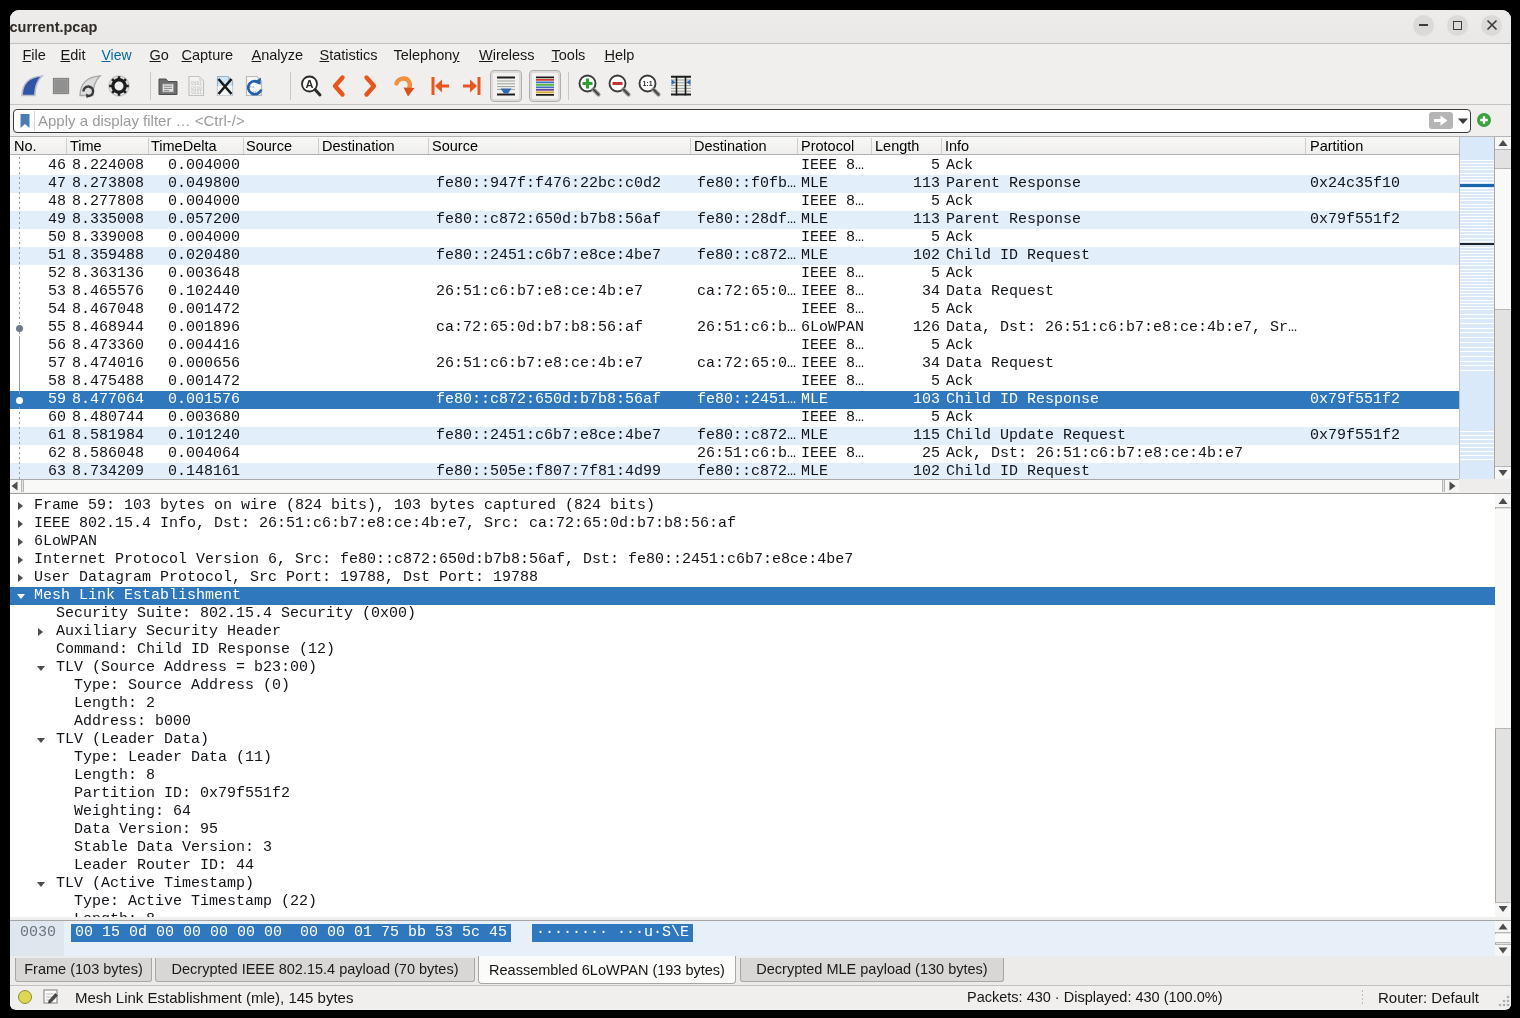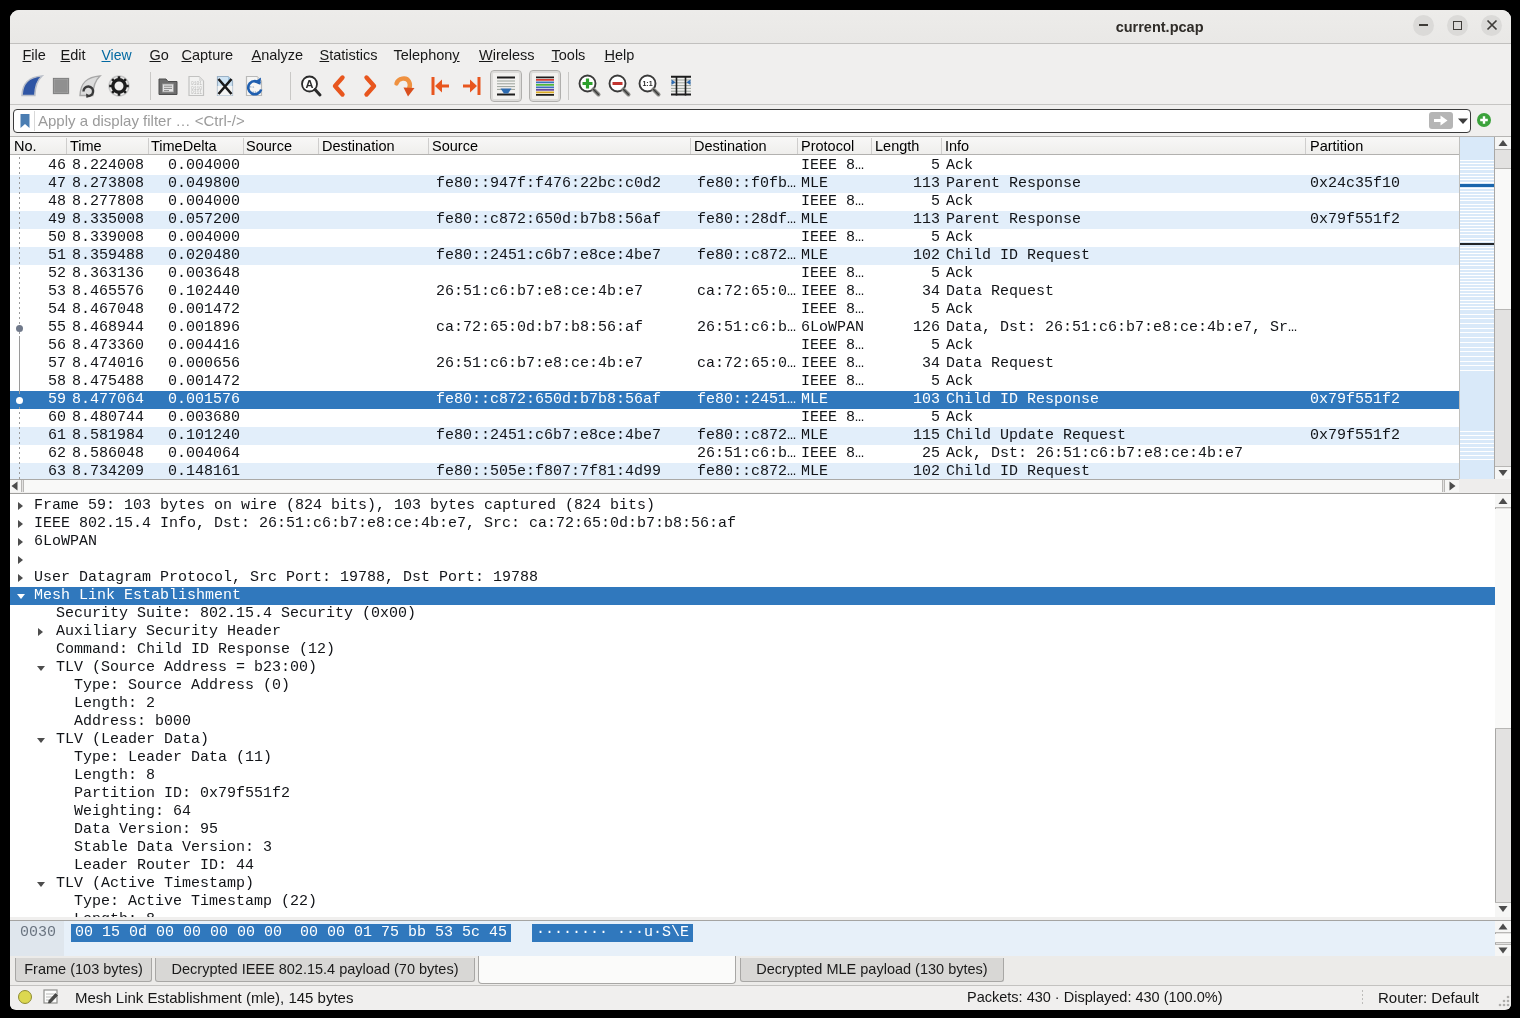--- a/index.html
+++ b/index.html
@@ -9,21 +9,21 @@
 .sans{font-family:"Liberation Sans",sans-serif;white-space:pre}
 .hdr{font-size:14.5px;color:#000;line-height:17px}
 .tri-r{width:0;height:0;border-top:4px solid transparent;border-bottom:4px solid transparent;border-left:5px solid #4d4d4d}
 .tri-d{width:0;height:0;border-left:4px solid transparent;border-right:4px solid transparent;border-top:5px solid #4d4d4d}
 .tri-dw{width:0;height:0;border-left:4px solid transparent;border-right:4px solid transparent;border-top:5px solid #fff}
 </style></head><body>
 <div id="root">
 
 <div class="abs" style="left:9.5px;top:9.5px;width:1501px;height:1000px;background:#f0efee;border-radius:9px 9px 6px 6px;overflow:hidden">
 <div class="abs" style="left:0.0px;top:0.0px;width:1501px;height:34.5px;background:linear-gradient(#edecea,#e9e8e6);border-bottom:1px solid #c1c0be;"></div>
-<div class="abs sans" style="left:0;top:0;width:1194px;height:34px;text-align:right;font-weight:bold;font-size:14.5px;color:#2f2c28;line-height:34px">current.pcap</div>
+<div class="abs sans" style="left:0;top:0;width:1194px;height:34px;text-align:left;font-weight:bold;font-size:14.5px;color:#2f2c28;line-height:34px">current.pcap</div>
 <div class="abs" style="left:1403.5px;top:5.0px;width:21px;height:21px;background:#dbdad8;border-radius:50%;"></div>
 <div class="abs" style="left:1409.5px;top:14.5px;width:9px;height:1.6px;background:#3e3c38;"></div>
 <div class="abs" style="left:1437.5px;top:5.0px;width:21px;height:21px;background:#dbdad8;border-radius:50%;"></div>
 <div class="abs" style="left:1443.5px;top:11.0px;width:9px;height:9px;border:1.6px solid #3e3c38;"></div>
 <div class="abs" style="left:1471.5px;top:5.0px;width:21px;height:21px;background:#dbdad8;border-radius:50%;"></div>
 <svg class="abs" style="left:1476.0px;top:9.5px" width="12" height="12">
         <path d="M1.5 1.5 L10.5 10.5 M10.5 1.5 L1.5 10.5" stroke="#3e3c38" stroke-width="1.7"></path>
       </svg>
 <div class="abs" style="left:0.0px;top:34.5px;width:1501px;height:23px;background:#f0efee;"></div>
 <div class="abs sans" style="left:13.0px;top:34.5px;font-size:14.5px;color:#181818;line-height:23px"><u>F</u>ile</div>
@@ -288,20 +288,21 @@
 <div class="abs" style="left:13.5px;top:470.5px;width:1420px;height:12px;background:#f9f9f8;border-left:1px solid #b8b7b5;border-right:1px solid #b8b7b5;"></div>
 <div class="abs" style="left:1449.5px;top:469.5px;width:52px;height:13px;background:#eeedec;"></div>
 <div class="abs" style="left:-1.5px;top:483.5px;width:1503px;height:424px;background:#ffffff;border-top:1px solid #9f9e9c;"></div>
 <div class="abs tri-r" style="left:8.5px;top:492.5px"></div>
 <div class="abs mono" style="left:24.5px;top:487.5px;height:18px;overflow:hidden;color:#121418">Frame 59: 103 bytes on wire (824 bits), 103 bytes captured (824 bits)</div>
 <div class="abs tri-r" style="left:8.5px;top:510.5px"></div>
 <div class="abs mono" style="left:24.5px;top:505.5px;height:18px;overflow:hidden;color:#121418">IEEE 802.15.4 Info, Dst: 26:51:c6:b7:e8:ce:4b:e7, Src: ca:72:65:0d:b7:b8:56:af</div>
 <div class="abs tri-r" style="left:8.5px;top:528.5px"></div>
 <div class="abs mono" style="left:24.5px;top:523.5px;height:18px;overflow:hidden;color:#121418">6LoWPAN</div>
 <div class="abs tri-r" style="left:8.5px;top:546.5px"></div>
+<div class="abs mono" style="left:24.5px;top:541.5px;height:18px;overflow:hidden;color:#121418">Internet Protocol Version 6, Src: fe80::c872:650d:b7b8:56af, Dst: fe80::2451:c6b7:e8ce:4be7</div>
 <div class="abs tri-r" style="left:8.5px;top:564.5px"></div>
 <div class="abs mono" style="left:24.5px;top:559.5px;height:18px;overflow:hidden;color:#121418">User Datagram Protocol, Src Port: 19788, Dst Port: 19788</div>
 <div class="abs" style="left:-1.5px;top:577.5px;width:1488px;height:18px;background:#3078bd;"></div>
 <div class="abs tri-dw" style="left:7.5px;top:584.5px"></div>
 <div class="abs mono" style="left:24.5px;top:577.5px;height:18px;overflow:hidden;color:#ffffff">Mesh Link Establishment</div>
 <div class="abs mono" style="left:46.5px;top:595.5px;height:18px;overflow:hidden;color:#121418">Security Suite: 802.15.4 Security (0x00)</div>
 <div class="abs tri-r" style="left:28.5px;top:618.5px"></div>
 <div class="abs mono" style="left:46.5px;top:613.5px;height:18px;overflow:hidden;color:#121418">Auxiliary Security Header</div>
 <div class="abs mono" style="left:46.5px;top:631.5px;height:18px;overflow:hidden;color:#121418">Command: Child ID Response (12)</div>
 <div class="abs tri-d" style="left:27.5px;top:656.5px"></div>
@@ -349,20 +350,21 @@
 <div class="abs" style="left:1485.5px;top:934.0px;width:16px;height:12.5px;background:#f6f6f5;border-top:1px solid #b8b7b5;"></div>
 <svg class="abs" style="left:1485.5px;top:935.5px" width="16" height="10" viewBox="0 0 16 10">
         <path d="M3.5 2.5 L8.0 8.5 L12.5 2.5 Z" fill="#4c4c4c"></path>
       </svg>
 <div class="abs" style="left:-1.5px;top:946.5px;width:1503px;height:30px;background:#ecebe9;"></div>
 <div class="abs" style="left:5.5px;top:948.5px;width:137px;height:24px;background:#d8d7d5;border:1px solid #a8a7a5;border-top:none;border-radius:0 0 3px 3px;"></div>
 <div class="abs sans" style="left:5.5px;top:948.5px;width:137px;text-align:center;font-size:14.5px;color:#1a1a1a;line-height:23px">Frame (103 bytes)</div>
 <div class="abs" style="left:145.5px;top:948.5px;width:320px;height:24px;background:#d8d7d5;border:1px solid #a8a7a5;border-top:none;border-radius:0 0 3px 3px;"></div>
 <div class="abs sans" style="left:145.5px;top:948.5px;width:320px;text-align:center;font-size:14.5px;color:#1a1a1a;line-height:23px">Decrypted IEEE 802.15.4 payload (70 bytes)</div>
 <div class="abs" style="left:468.5px;top:946.5px;width:258px;height:28px;background:#fbfbfa;border:1px solid #a8a7a5;border-top:none;border-radius:0 0 4px 4px;"></div>
+<div class="abs sans" style="left:468.5px;top:946.5px;width:258px;text-align:center;font-size:14.5px;color:#141414;line-height:28px">Reassembled 6LoWPAN (193 bytes)</div>
 <div class="abs" style="left:730.5px;top:948.5px;width:264px;height:24px;background:#d8d7d5;border:1px solid #a8a7a5;border-top:none;border-radius:0 0 3px 3px;"></div>
 <div class="abs sans" style="left:730.5px;top:948.5px;width:264px;text-align:center;font-size:14.5px;color:#1a1a1a;line-height:23px">Decrypted MLE payload (130 bytes)</div>
 <div class="abs" style="left:-1.5px;top:975.5px;width:1503px;height:1px;background:#c3c2c0;"></div>
 <div class="abs" style="left:-1.5px;top:976.5px;width:1503px;height:23px;background:#f0efee;"></div>
 <div class="abs" style="left:8.5px;top:980.5px;width:14px;height:14px;background:#dcd850;border:1px solid #8f8c33;border-radius:50%;"></div>
 <svg class="abs" style="left:33.5px;top:979.5px" width="16" height="16" viewBox="0 0 16 16">
 <rect x="1" y="1" width="13" height="13" fill="#fdfdfc" stroke="#8f8f8d" stroke-width="1.2"></rect>
 <g stroke="#b9b9b7" stroke-width="1">
           <line x1="3" y1="5" x2="12" y2="5"></line>
           <line x1="3" y1="8" x2="12" y2="8"></line>

